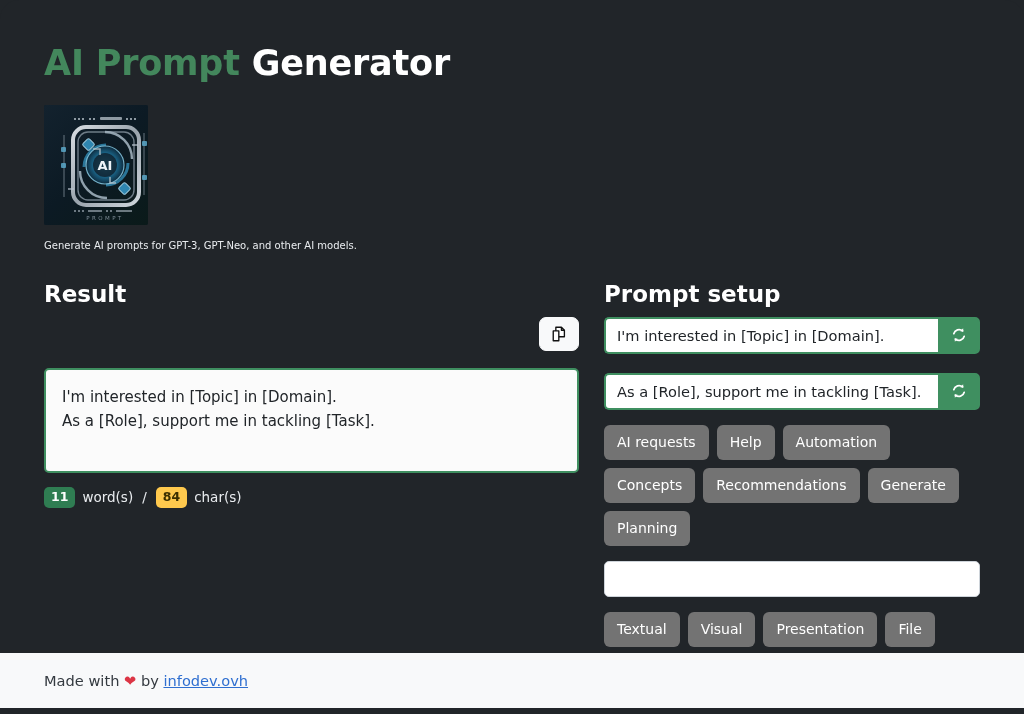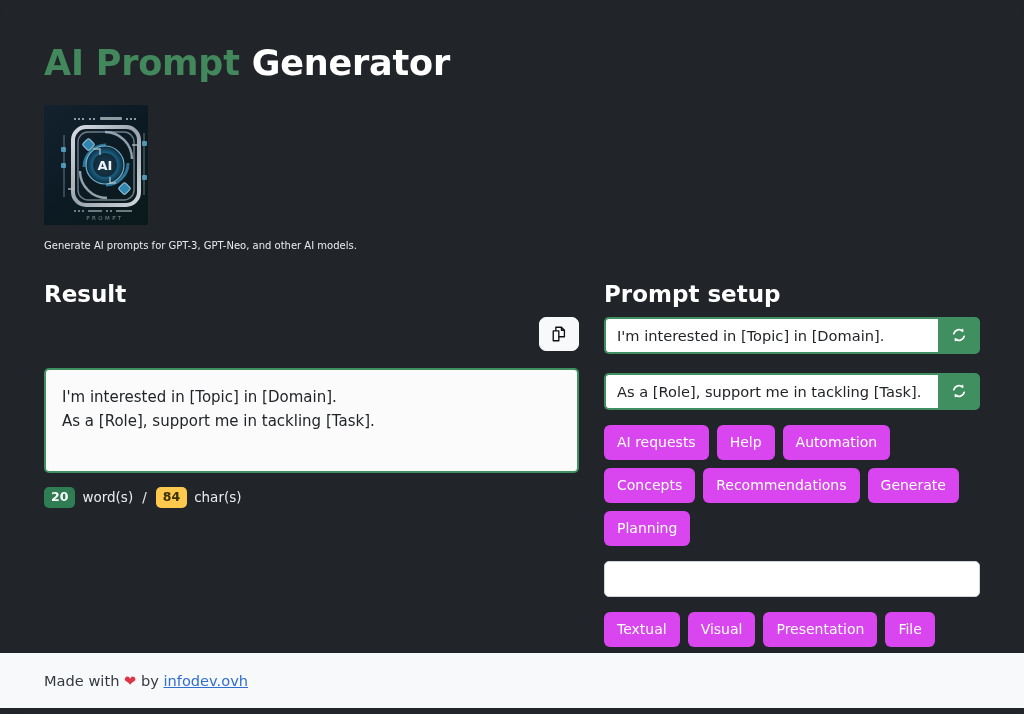--- a/index.html
+++ b/index.html
@@ -165,21 +165,21 @@
   .refresh-btn svg { display:block; }
 
   .tag-group {
     margin-top: 15px;
     display: flex;
     flex-wrap: wrap;
     gap: 8px 8px;
     width: 376px;
   }
   .tag {
-    background: #d946ef;
+    background: #737373;
     color: #ffffff;
     border: none;
     border-radius: 6px;
     font-size: 14px;
     line-height: 1;
     padding: 10px 13px 11px 13px;
     cursor: pointer;
     font-family: "DejaVu Sans", "Liberation Sans", sans-serif;
     white-space: nowrap;
   }
@@ -332,21 +332,21 @@
                 <path d="M3.6 6.6 h6.2 v10.9 h-6.2 z" fill="#ffffff" stroke="#111111" stroke-width="1.5" stroke-linejoin="round"></path>
               </svg>
             </span>
           </button>
         </div>
 
         <textarea class="result-box" readonly="" style="">I'm interested in [Topic] in [Domain].
 As a [Role], support me in tackling [Task].</textarea>
 
         <div class="counts">
-          <span class="badge green">20</span>
+          <span class="badge green">11</span>
           <span class="count-label">word(s)</span>
           <span class="count-sep">/</span>
           <span class="badge yellow">84</span>
           <span class="count-label">char(s)</span>
         </div>
       </div>
 
       <div class="col-right">
         <h2 class="section-title">Prompt setup</h2>
 

